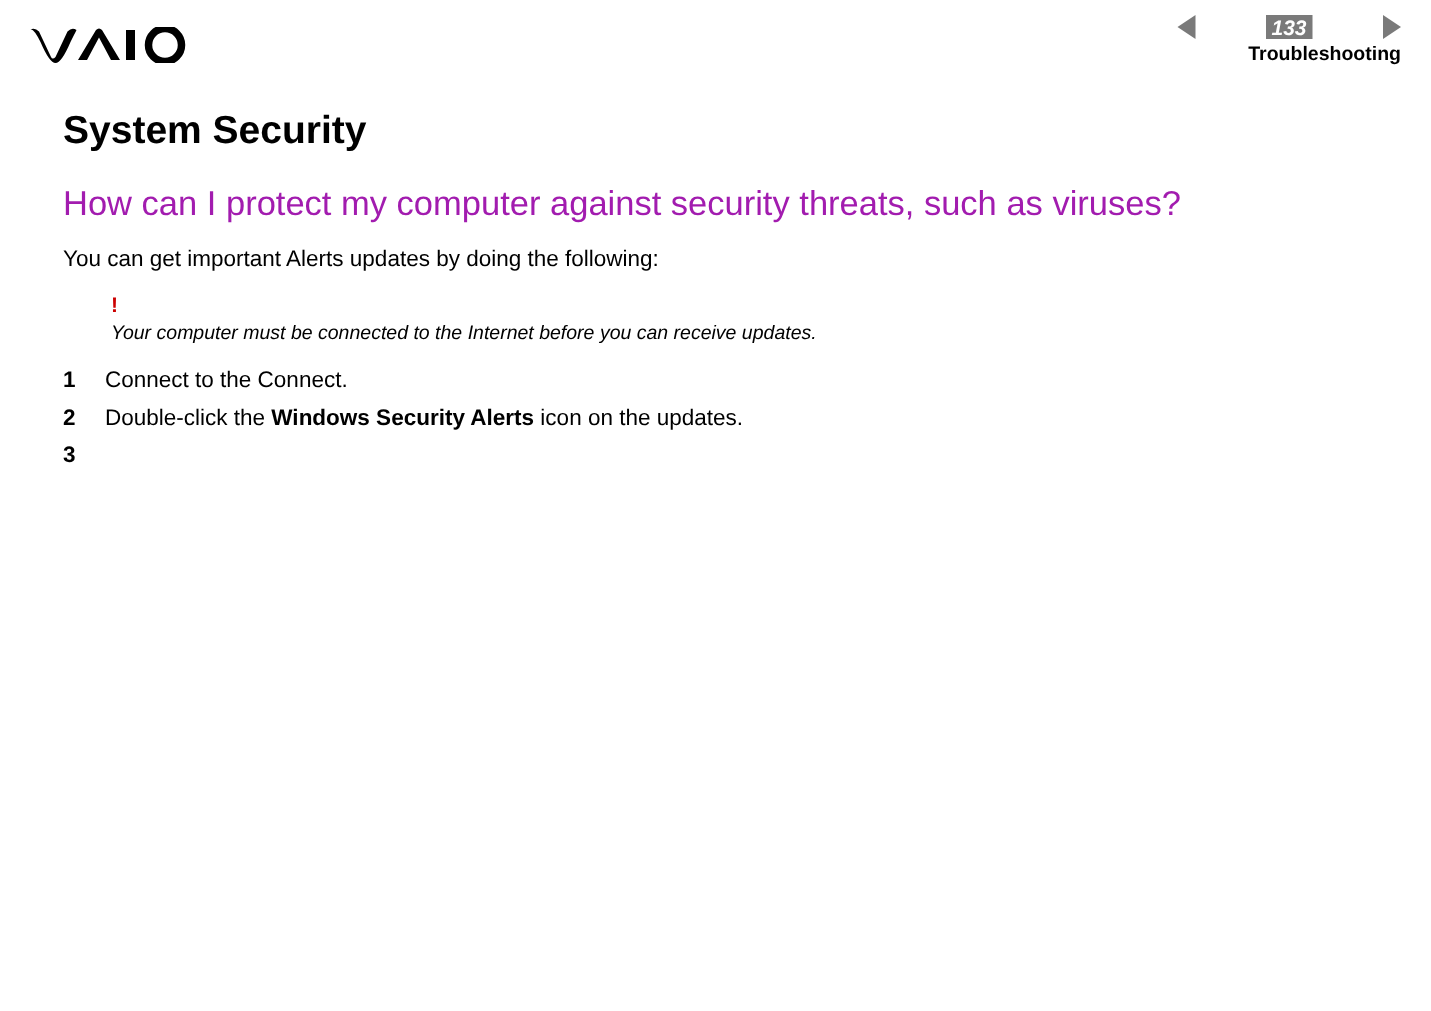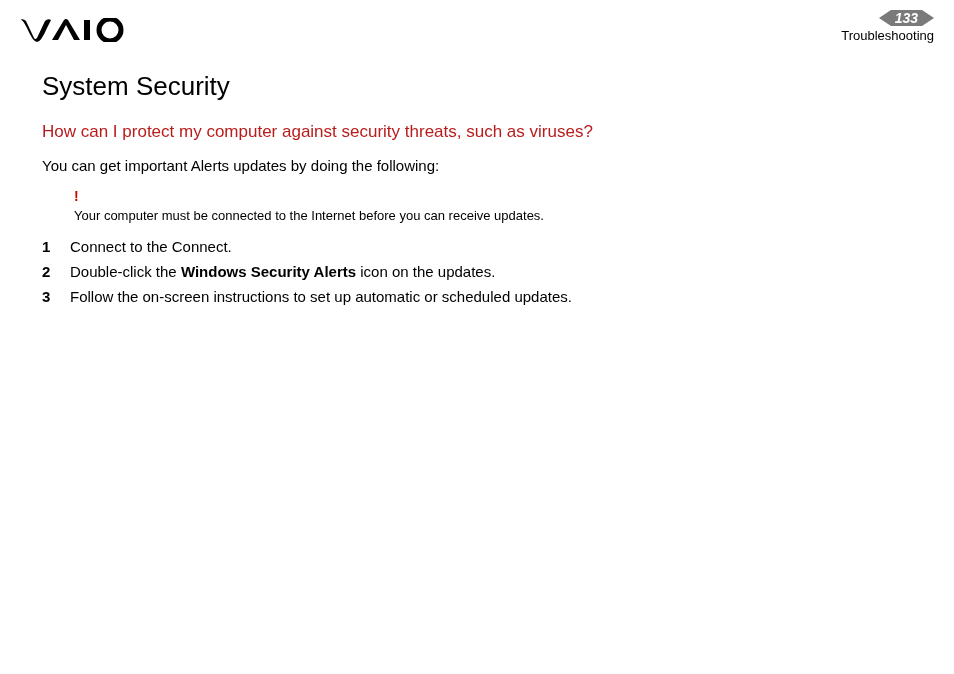--- a/index.html
+++ b/index.html
@@ -23,56 +23,57 @@
   .logo svg { display: block; }
   .header-right {
     text-align: right;
     display: flex;
     flex-direction: column;
     align-items: flex-end;
   }
   .pager-wrap {
     display: flex;
     align-items: center;
+    gap: 47px;
   }
   .pager-wrap .tri {
     width: 0; height: 0;
     border-top: 8px solid transparent;
     border-bottom: 8px solid transparent;
   }
   .pager-wrap .tri.left { border-right: 12px solid #7a7a7a; }
   .pager-wrap .tri.right { border-left: 12px solid #7a7a7a; }
   .pager-wrap .num {
     background: #7a7a7a;
     color: #fff;
     font-weight: bold;
     font-style: italic;
     font-size: 14px;
     padding: 0 4px;
     line-height: 16px;
     height: 16px;
     display: inline-block;
   }
   .section-label {
-    font-weight: normal;
+    font-weight: bold;
     font-size: 13px;
     margin-top: 2px;
     margin-left: 32px;
   }
   .content {
     padding: 28px 42px 0 42px;
   }
   .h1 {
     font-size: 26px;
-    font-weight: normal;
+    font-weight: bold;
     margin-bottom: 20px;
   }
   .h2 {
-    font-size: 17px;
-    color: #b91c1c;
+    font-size: 23px;
+    color: #a21caf;
     font-weight: normal;
     margin-bottom: 14px;
   }
   .para {
     font-size: 15px;
     line-height: 1.35;
     margin-bottom: 12px;
   }
   .note-block {
     margin: 6px 0 14px 0;
@@ -81,20 +82,21 @@
   .note-mark {
     color: #c00;
     font-weight: bold;
     font-size: 14px;
     display: block;
     margin-bottom: 2px;
     margin-left: 0;
   }
   .note-text {
     font-size: 13px;
+    font-style: italic;
   }
   .steps {
     list-style: none;
     counter-reset: step;
   }
   .steps li {
     display: flex;
     margin-bottom: 8px;
     font-size: 15px;
   }
@@ -140,16 +142,15 @@
     <li>
       <span class="num">1</span>
       <span class="txt"><span>Connect to the Connect.</span><b></b><span></span></span>
     </li>
     <li>
       <span class="num">2</span>
       <span class="txt"><span>Double-click the </span><b>Windows Security Alerts</b><span> icon on the updates.</span></span>
     </li>
     <li>
       <span class="num">3</span>
-      <span class="txt"><span>Follow the on-screen instructions to set up automatic or scheduled updates.</span><b></b><span></span></span>
     </li>
   </ol>
 </div>
 
 </body></html>

